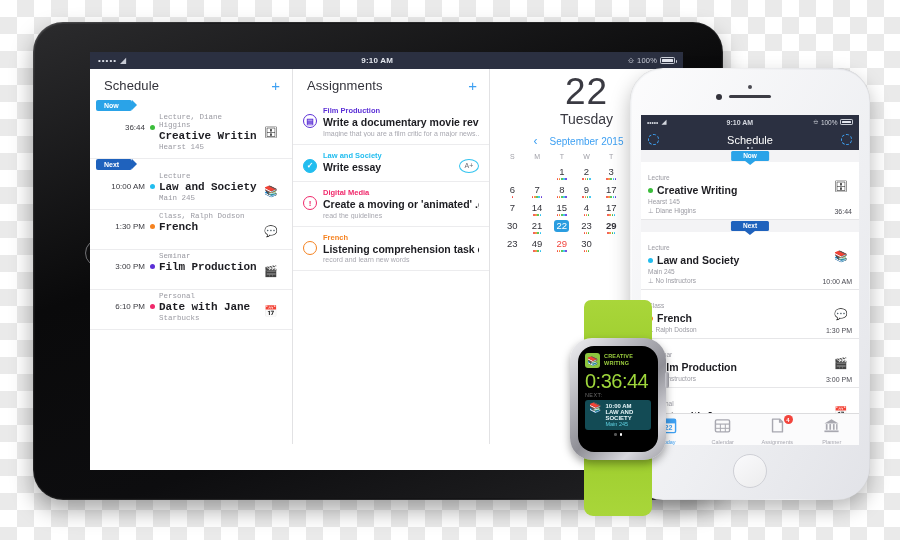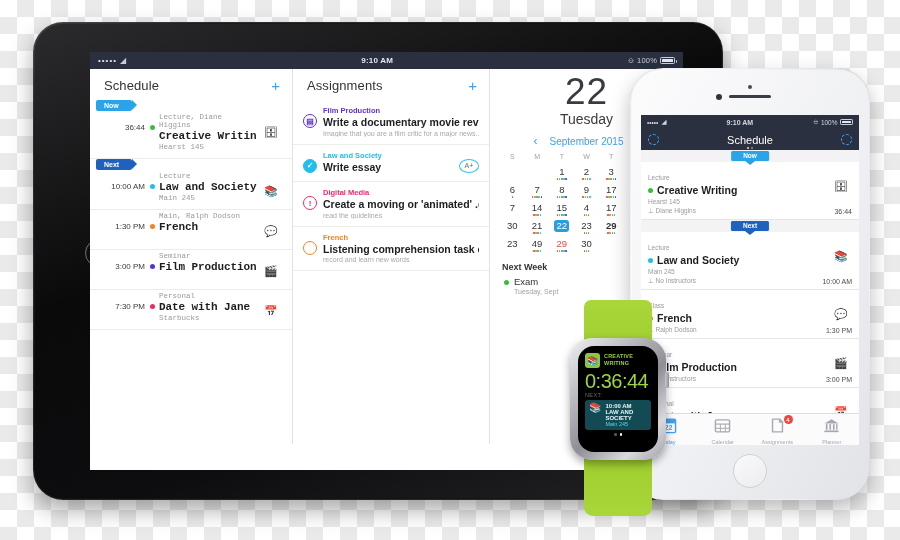--- a/index.html
+++ b/index.html
@@ -278,38 +278,38 @@
                   <span class="sub" style="display:block">Lecture</span>
                   <span class="ttl" style="display:block">Law and Society</span>
                   <span class="loc" style="display:block">Main 245</span>
                 </span>
                 <span class="ico">📚</span>
               </div>
               <div class="srow">
                 <span class="time">1:30 PM</span>
                 <span class="dot" style="background: rgb(245, 130, 32);"></span>
                 <span class="mid">
-                  <span class="sub" style="display:block">Main, Ralph Dodson</span>
+                  <span class="sub" style="display:block">Class, Ralph Dodson</span>
                   <span class="ttl" style="display:block">French</span>
                   <span class="loc" style="display:block"></span>
                 </span>
                 <span class="ico">💬</span>
               </div>
               <div class="srow">
                 <span class="time">3:00 PM</span>
                 <span class="dot" style="background: rgb(91, 47, 214);"></span>
                 <span class="mid">
                   <span class="sub" style="display:block">Seminar</span>
                   <span class="ttl" style="display:block">Film Production</span>
                   <span class="loc" style="display:block"></span>
                 </span>
                 <span class="ico">🎬</span>
               </div>
               <div class="srow">
-                <span class="time">7:30 PM</span>
+                <span class="time">6:10 PM</span>
                 <span class="dot" style="background: rgb(240, 41, 107);"></span>
                 <span class="mid">
                   <span class="sub" style="display:block">Personal</span>
                   <span class="ttl" style="display:block">Date with Jane</span>
                   <span class="loc" style="display:block">Starbucks</span>
                 </span>
                 <span class="ico">📅</span>
               </div>
             </div>
         </div>
@@ -518,30 +518,20 @@
                   </div></div>
                 <div class="cell"><span class="n">30</span><div class="mdots">
                     <i style="background: rgb(242, 69, 61);"></i>
                     <i style="background: rgb(245, 130, 32);"></i>
                     <i style="background: rgb(59, 189, 59);"></i>
                   </div></div>
                 <div class="cell"><span class="n"></span></div>
                 <div class="cell"><span class="n"></span></div>
                 <div class="cell"><span class="n"></span></div>
               </div>
-          </div>
-          <div class="nextweek">
-            <div class="h">Next Week</div>
-            <div class="it">
-              <span class="d"></span>
-              <span>
-                <span class="n2" style="display:block">Exam</span>
-                <span class="s2" style="display:block">Tuesday, Sept</span>
-              </span>
-            </div>
           </div>
         </div>
       </div>
 
     </div>
   </div>
 
   <div id="iphone">
     <span class="ph-cam"></span>
     <span class="ph-spk"></span>

